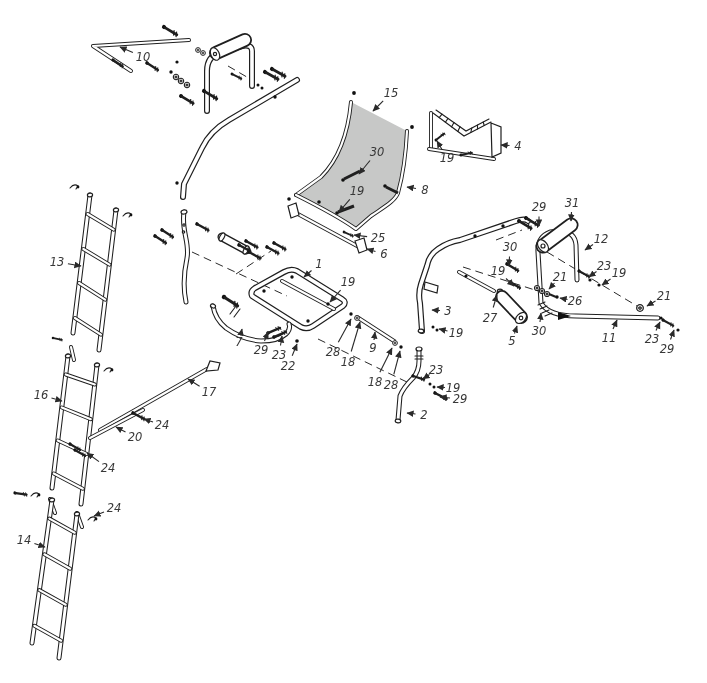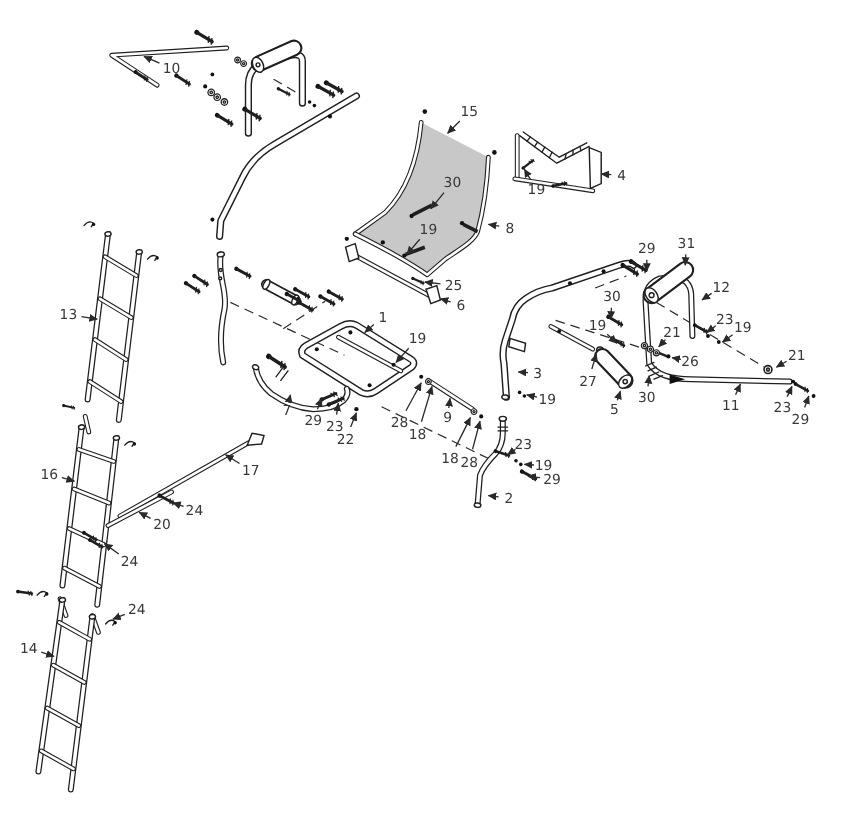--- a/index.html
+++ b/index.html
@@ -1,17 +1,17 @@
 <!DOCTYPE html>
 <html><head>
 <meta charset="utf-8">
 <style>
   html,body { margin:0; padding:0; background:#ffffff; }
   .stage { position:relative; width:707px; height:683px; background:#ffffff; overflow:hidden;
-           font-family:"DejaVu Sans", sans-serif; }
+           font-family:"DejaVu Sans", sans-serif;font-style:italic; }
   svg { display:block; }
   
   .to  { fill:none; stroke:#1f1f1f; stroke-width:6;   stroke-linecap:round; stroke-linejoin:round; }
   .ti  { fill:none; stroke:#ffffff; stroke-width:3.6; stroke-linecap:round; stroke-linejoin:round; }
   .to2 { fill:none; stroke:#1f1f1f; stroke-width:5;   stroke-linecap:round; stroke-linejoin:round; }
   .ti2 { fill:none; stroke:#ffffff; stroke-width:2.9; stroke-linecap:round; stroke-linejoin:round; }
   .to3 { fill:none; stroke:#1f1f1f; stroke-width:4;   stroke-linecap:round; stroke-linejoin:round; }
   .ti3 { fill:none; stroke:#ffffff; stroke-width:2.2; stroke-linecap:round; stroke-linejoin:round; }
   .ln  { fill:none; stroke:#1f1f1f; stroke-width:1.1; stroke-linecap:round; }
   .dash{ fill:none; stroke:#2a2a2a; stroke-width:1;   stroke-dasharray:8 5; }

